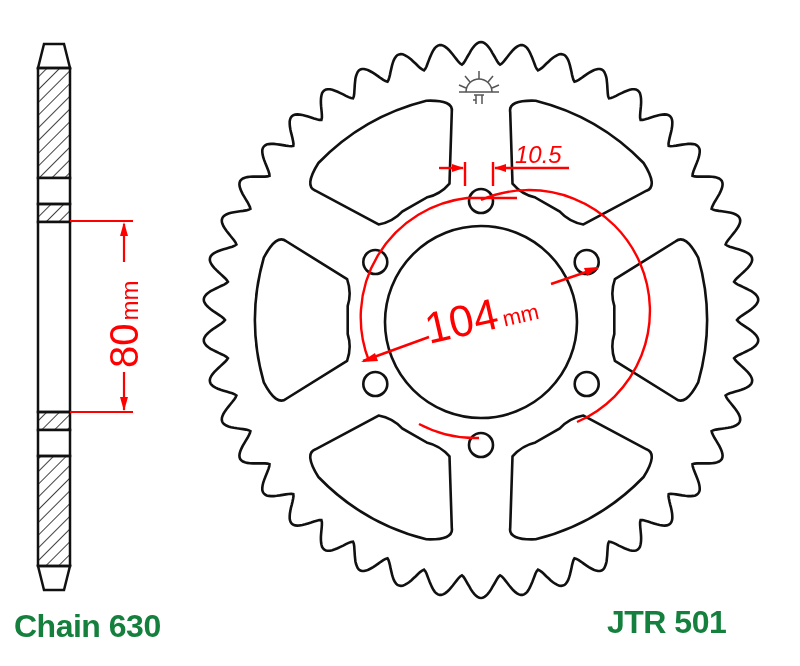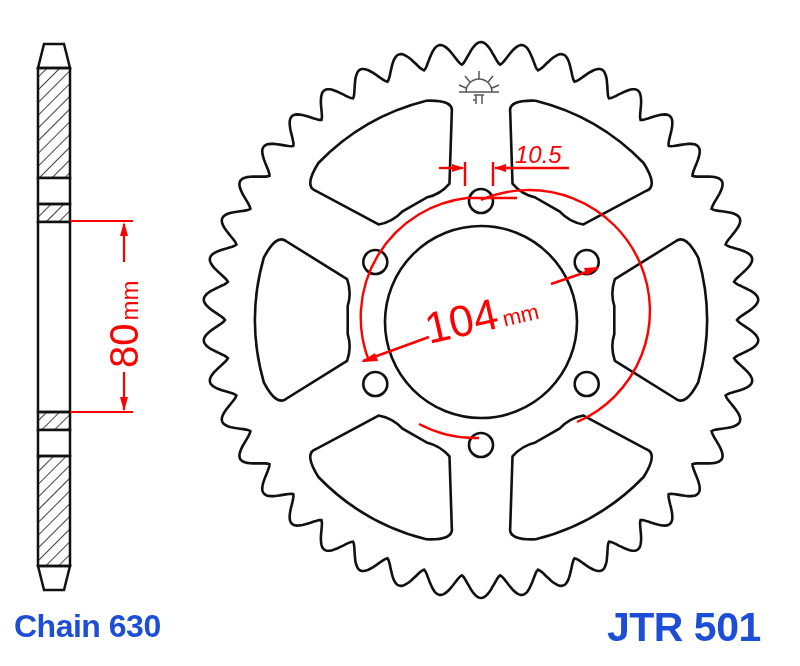--- a/index.html
+++ b/index.html
@@ -1,20 +1,20 @@
 <!DOCTYPE html>
 <html><head>
 <meta charset="utf-8">
 <style>
   html, body { margin: 0; padding: 0; background: #ffffff; }
   body { width: 800px; height: 666px; position: relative; overflow: hidden; font-family: "Liberation Sans", sans-serif; }
   #diagram { position: absolute; left: 0; top: 0; width: 800px; height: 666px; }
-  .caption { position: absolute; font-family: "Liberation Sans", sans-serif; font-weight: bold; color: #1d4ed8; }
+  .caption { position: absolute; font-family: "Liberation Sans", sans-serif; font-weight: bold; color: #15803d; }
   #chain-label { left: 14px; top: 608px; font-size: 32px; letter-spacing: -0.5px; }
-  #part-label { left: 607px; top: 604px; font-size: 41px; letter-spacing: -0.5px; }
+  #part-label { left: 607px; top: 604px; font-size: 32px; letter-spacing: -0.5px; }
   .dim-text { font-family: "Liberation Sans", sans-serif; font-style: italic; fill: #ff0000; }
 </style>
 </head>
 <body>
 
 <svg id="diagram" viewBox="0 0 800 666" xmlns="http://www.w3.org/2000/svg">
   <defs>
     <pattern id="hatch" patternUnits="userSpaceOnUse" width="9" height="9" patternTransform="rotate(45)">
       <line x1="0" y1="0" x2="0" y2="9" stroke="#111" stroke-width="1.6"></line>
     </pattern>

